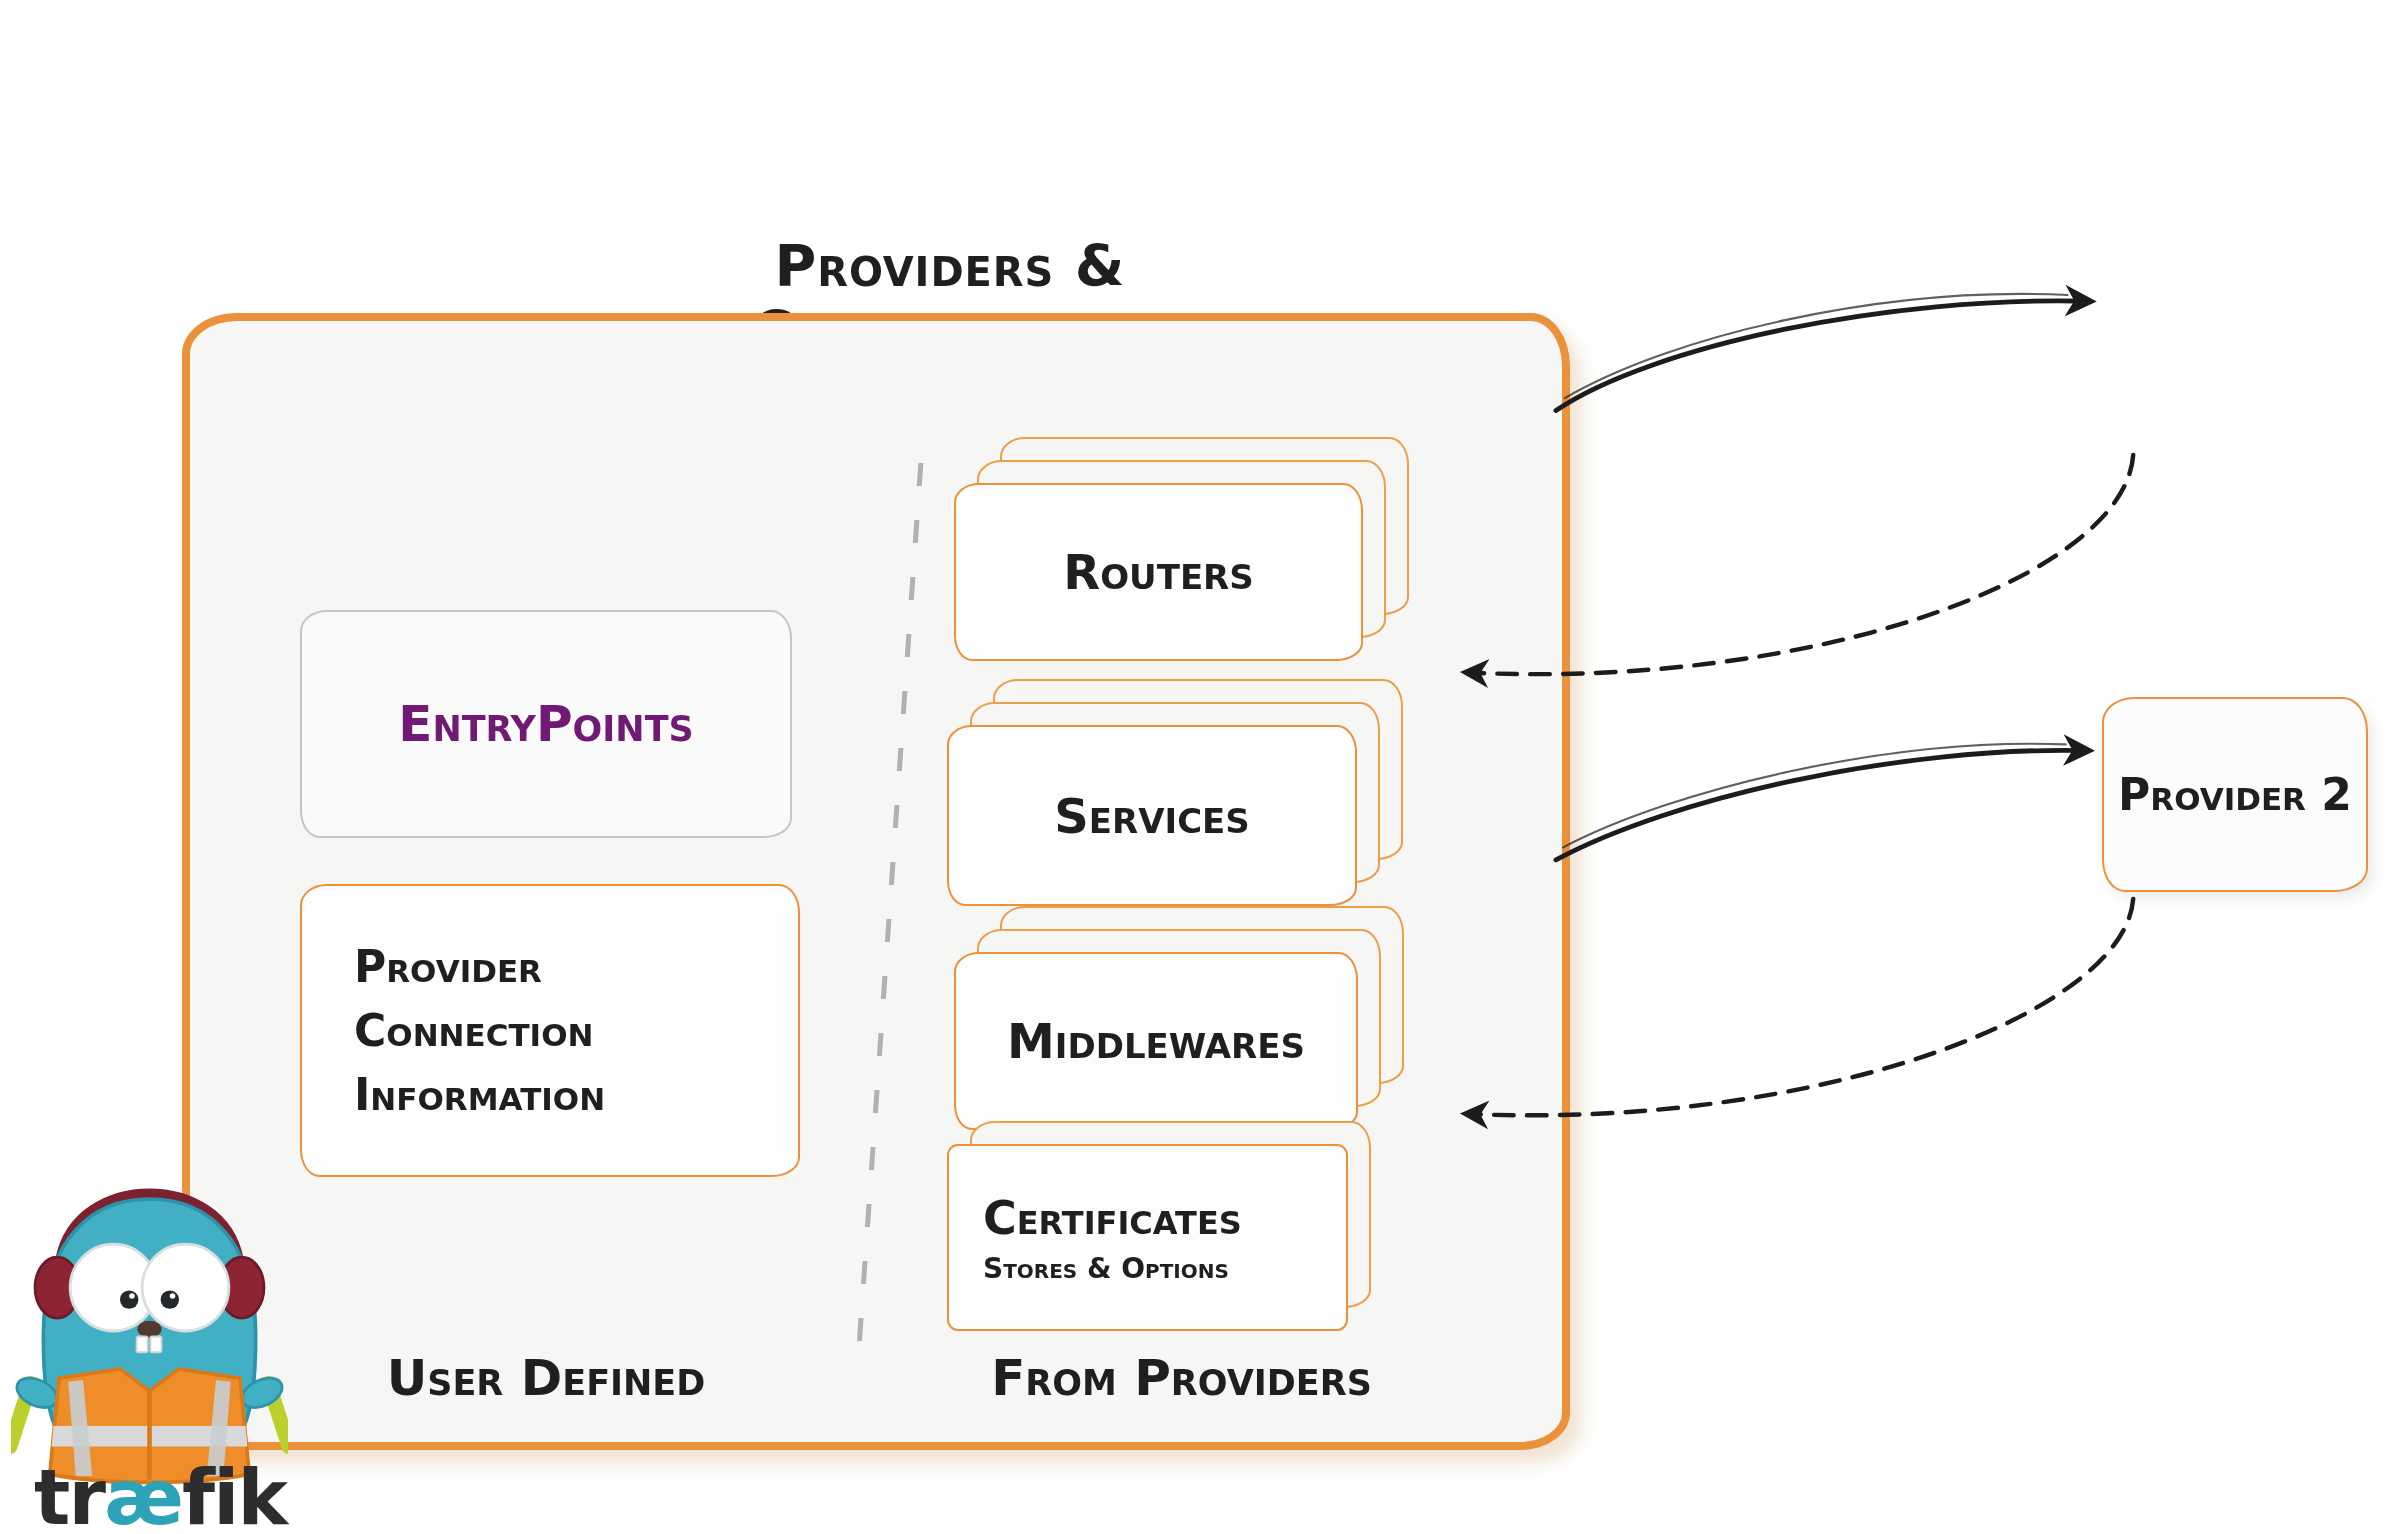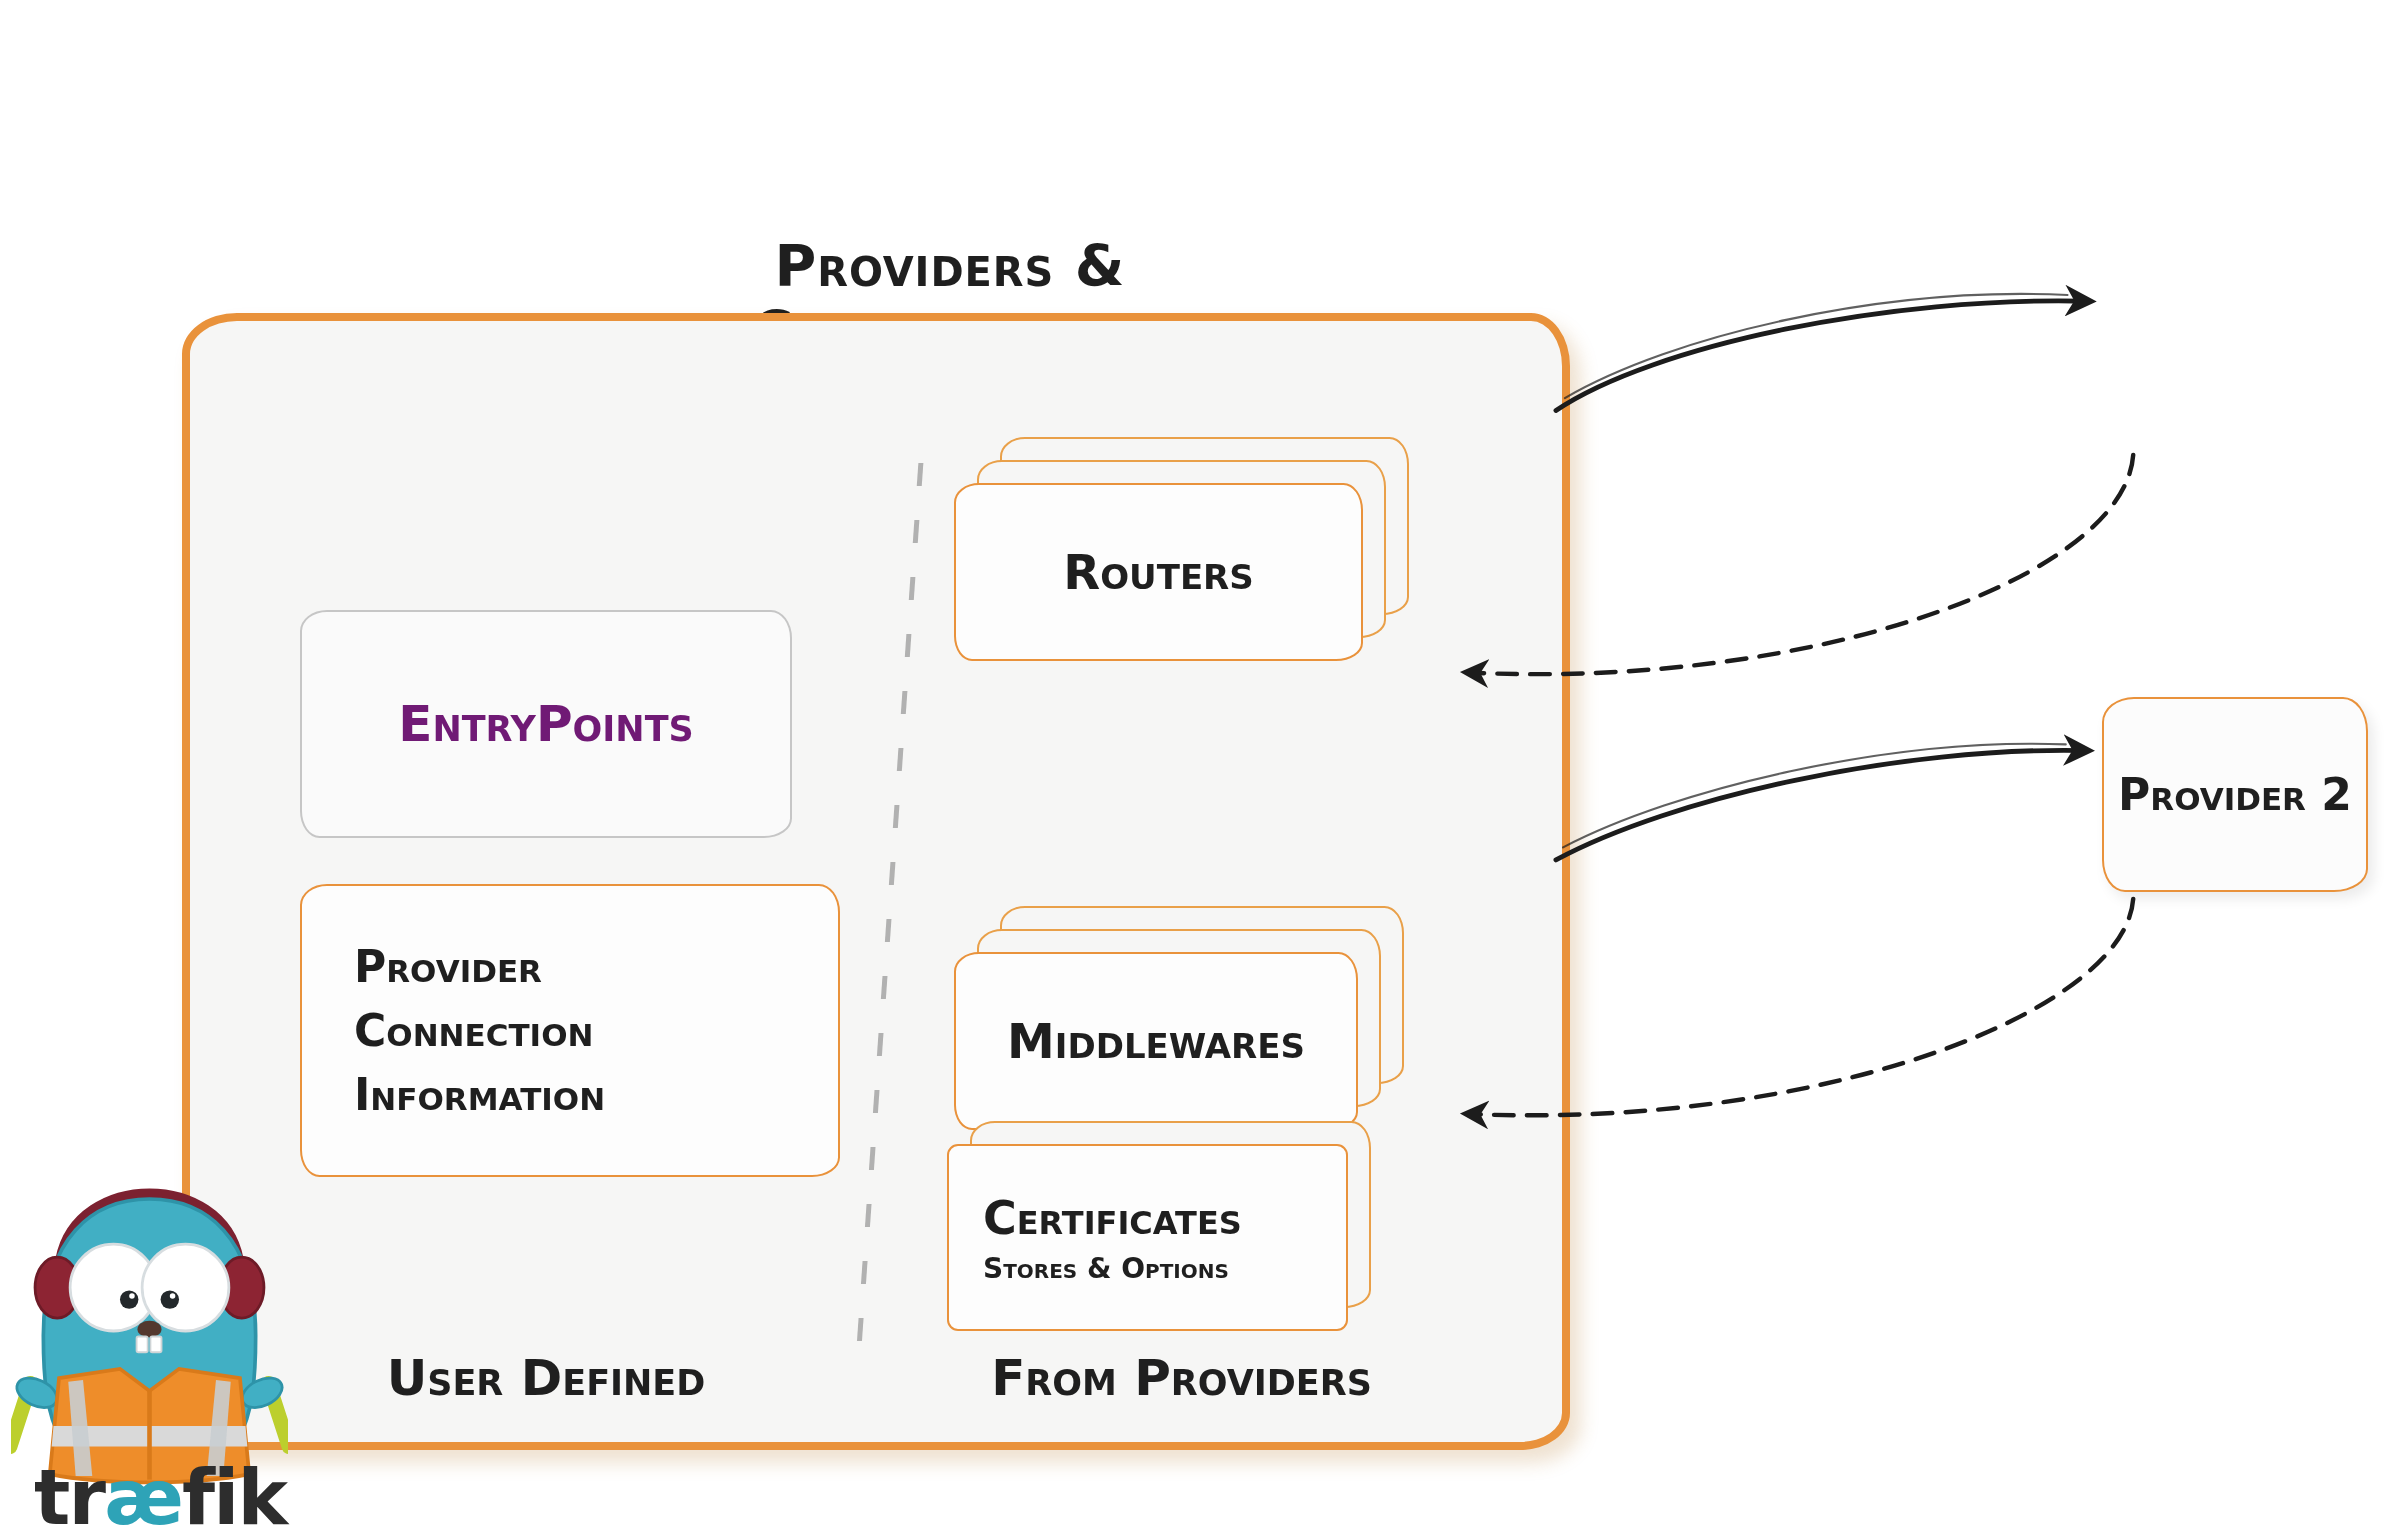--- a/index.html
+++ b/index.html
@@ -32,21 +32,21 @@
   .entry-box {
     position: absolute; left: 110px; top: 289px; width: 492px; height: 228px;
     background: #fafafa;
     border: 2.7px solid #c6c6c6;
     border-radius: 27px 21px 28px 19.5px / 21px 28px 19.5px 27px;
     display: flex; align-items: center; justify-content: center;
     font-size: 50px; font-weight: 600; color: #701a75;
   }
 
   .pci-box {
-    position: absolute; left: 110px; top: 563px; width: 540px; height: 293px;
+    position: absolute; left: 110px; top: 563px; width: 500px; height: 293px;
     background: #fdfdfd;
     border: 2.7px solid #e9923b;
     border-radius: 27px 21px 28px 19.5px / 21px 28px 19.5px 27px;
     display: flex; flex-direction: column; justify-content: center;
     padding-left: 52px; gap: 9px;
     font-size: 44px; font-weight: 600; line-height: 1.25;
   }
 
   .col-label {
     position: absolute; text-align: center;
@@ -147,20 +147,27 @@
     <div class="divider"></div>
 
     <div class="stack routers">
       <div class="ghost g2"></div>
       <div class="ghost g1"></div>
       <div class="card sc">
         <span>Routers</span>
       </div>
     </div>
 
+    <div class="stack services">
+      <div class="ghost g2"></div>
+      <div class="ghost g1"></div>
+      <div class="card sc">
+        <span>Services</span>
+      </div>
+    </div>
 
     <div class="stack middlewares">
       <div class="ghost g2"></div>
       <div class="ghost g1"></div>
       <div class="card sc">
         <span>Middlewares</span>
       </div>
     </div>
 
     <div class="stack certs">

